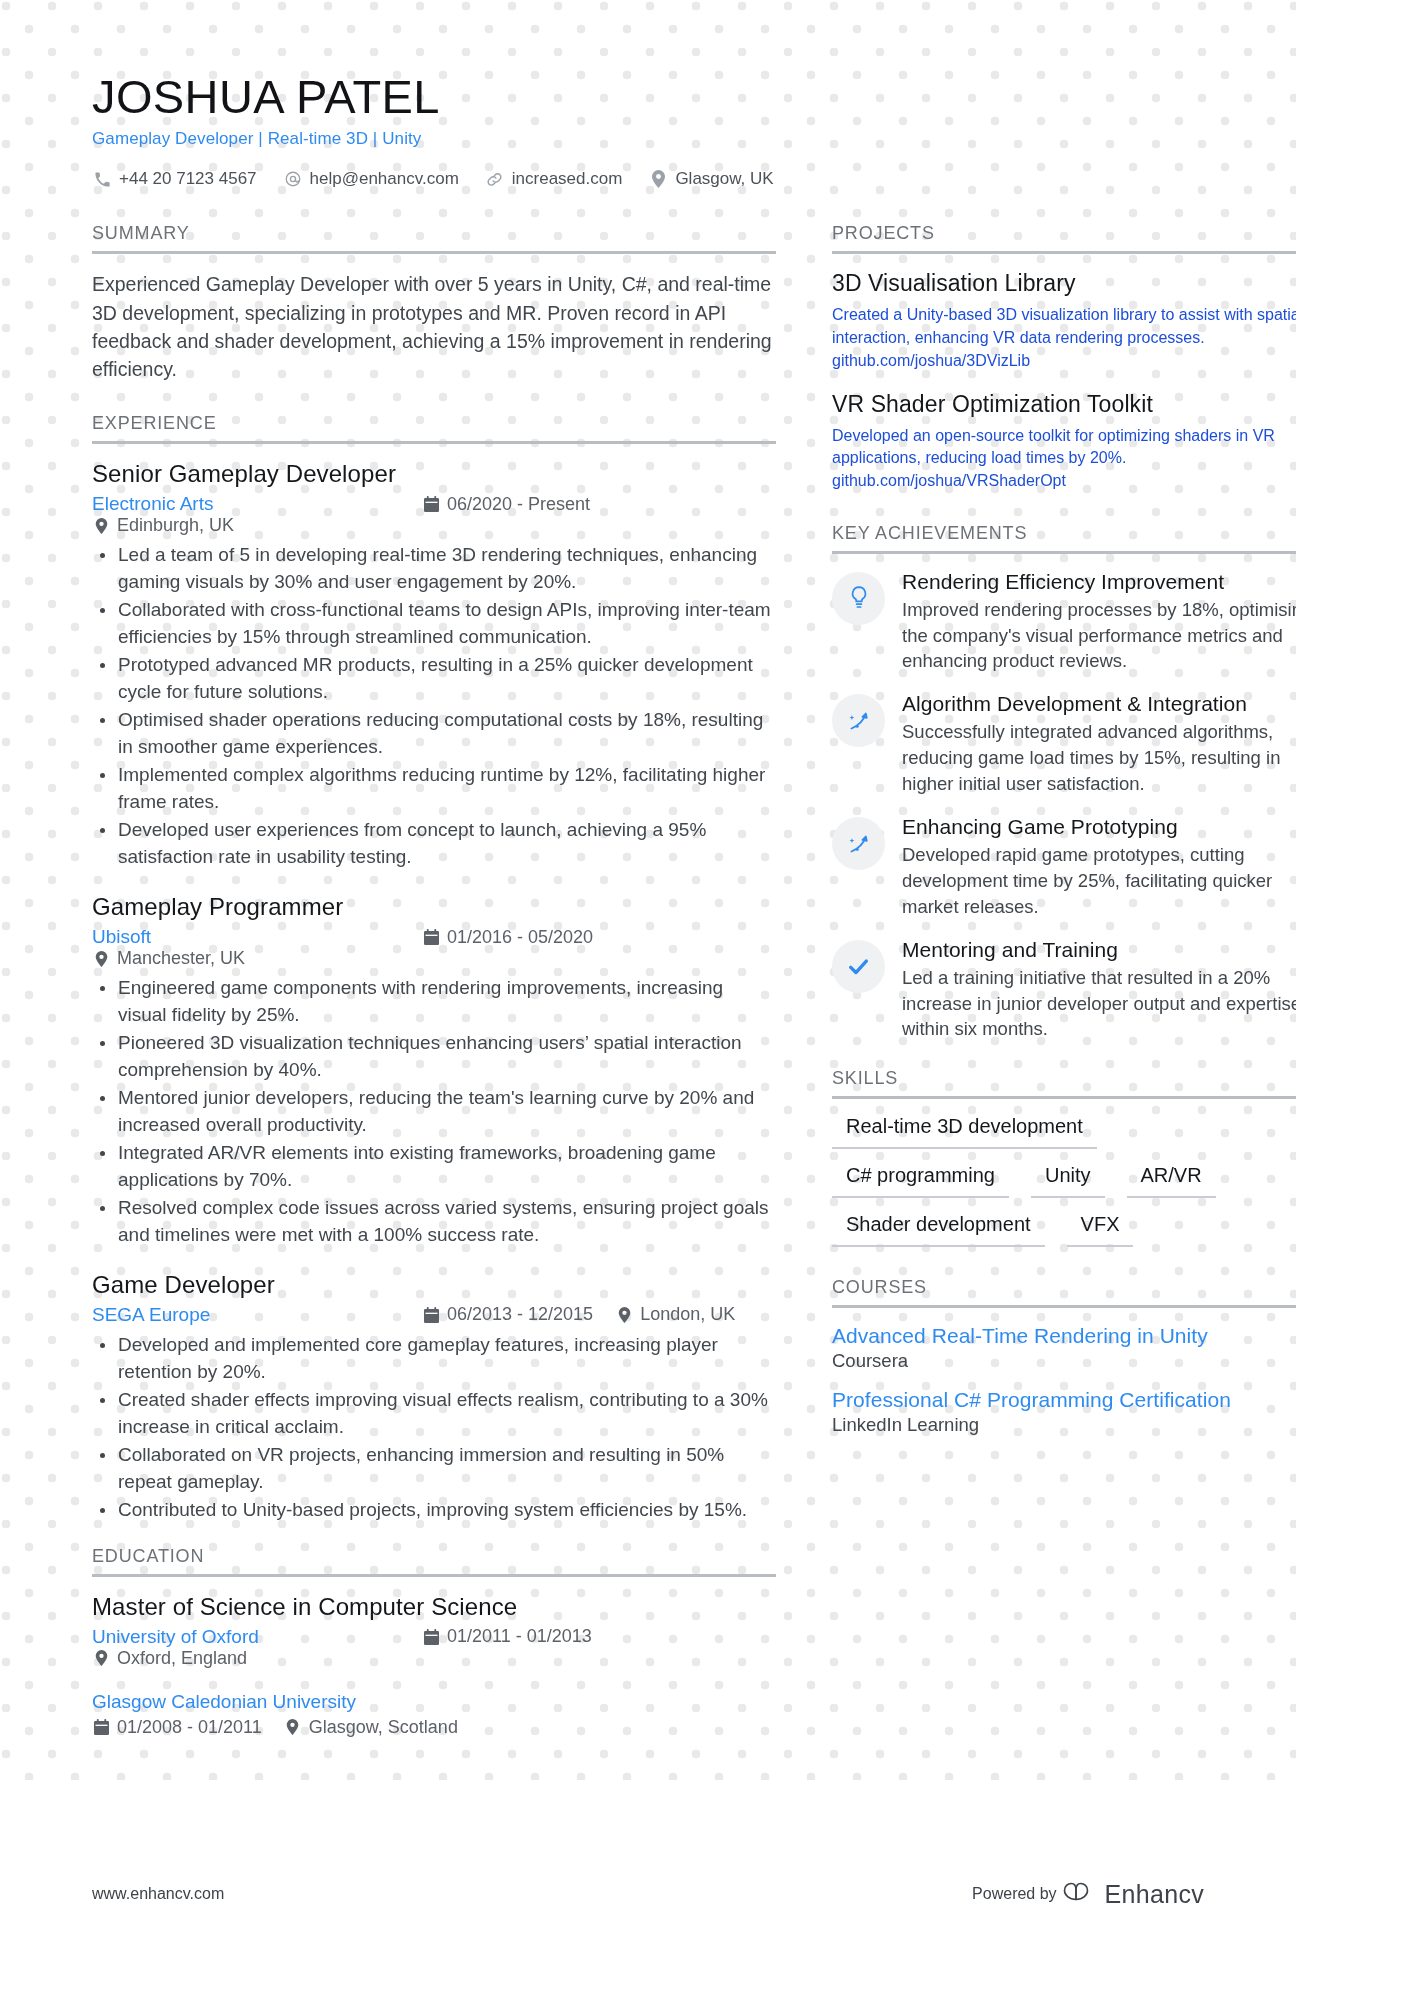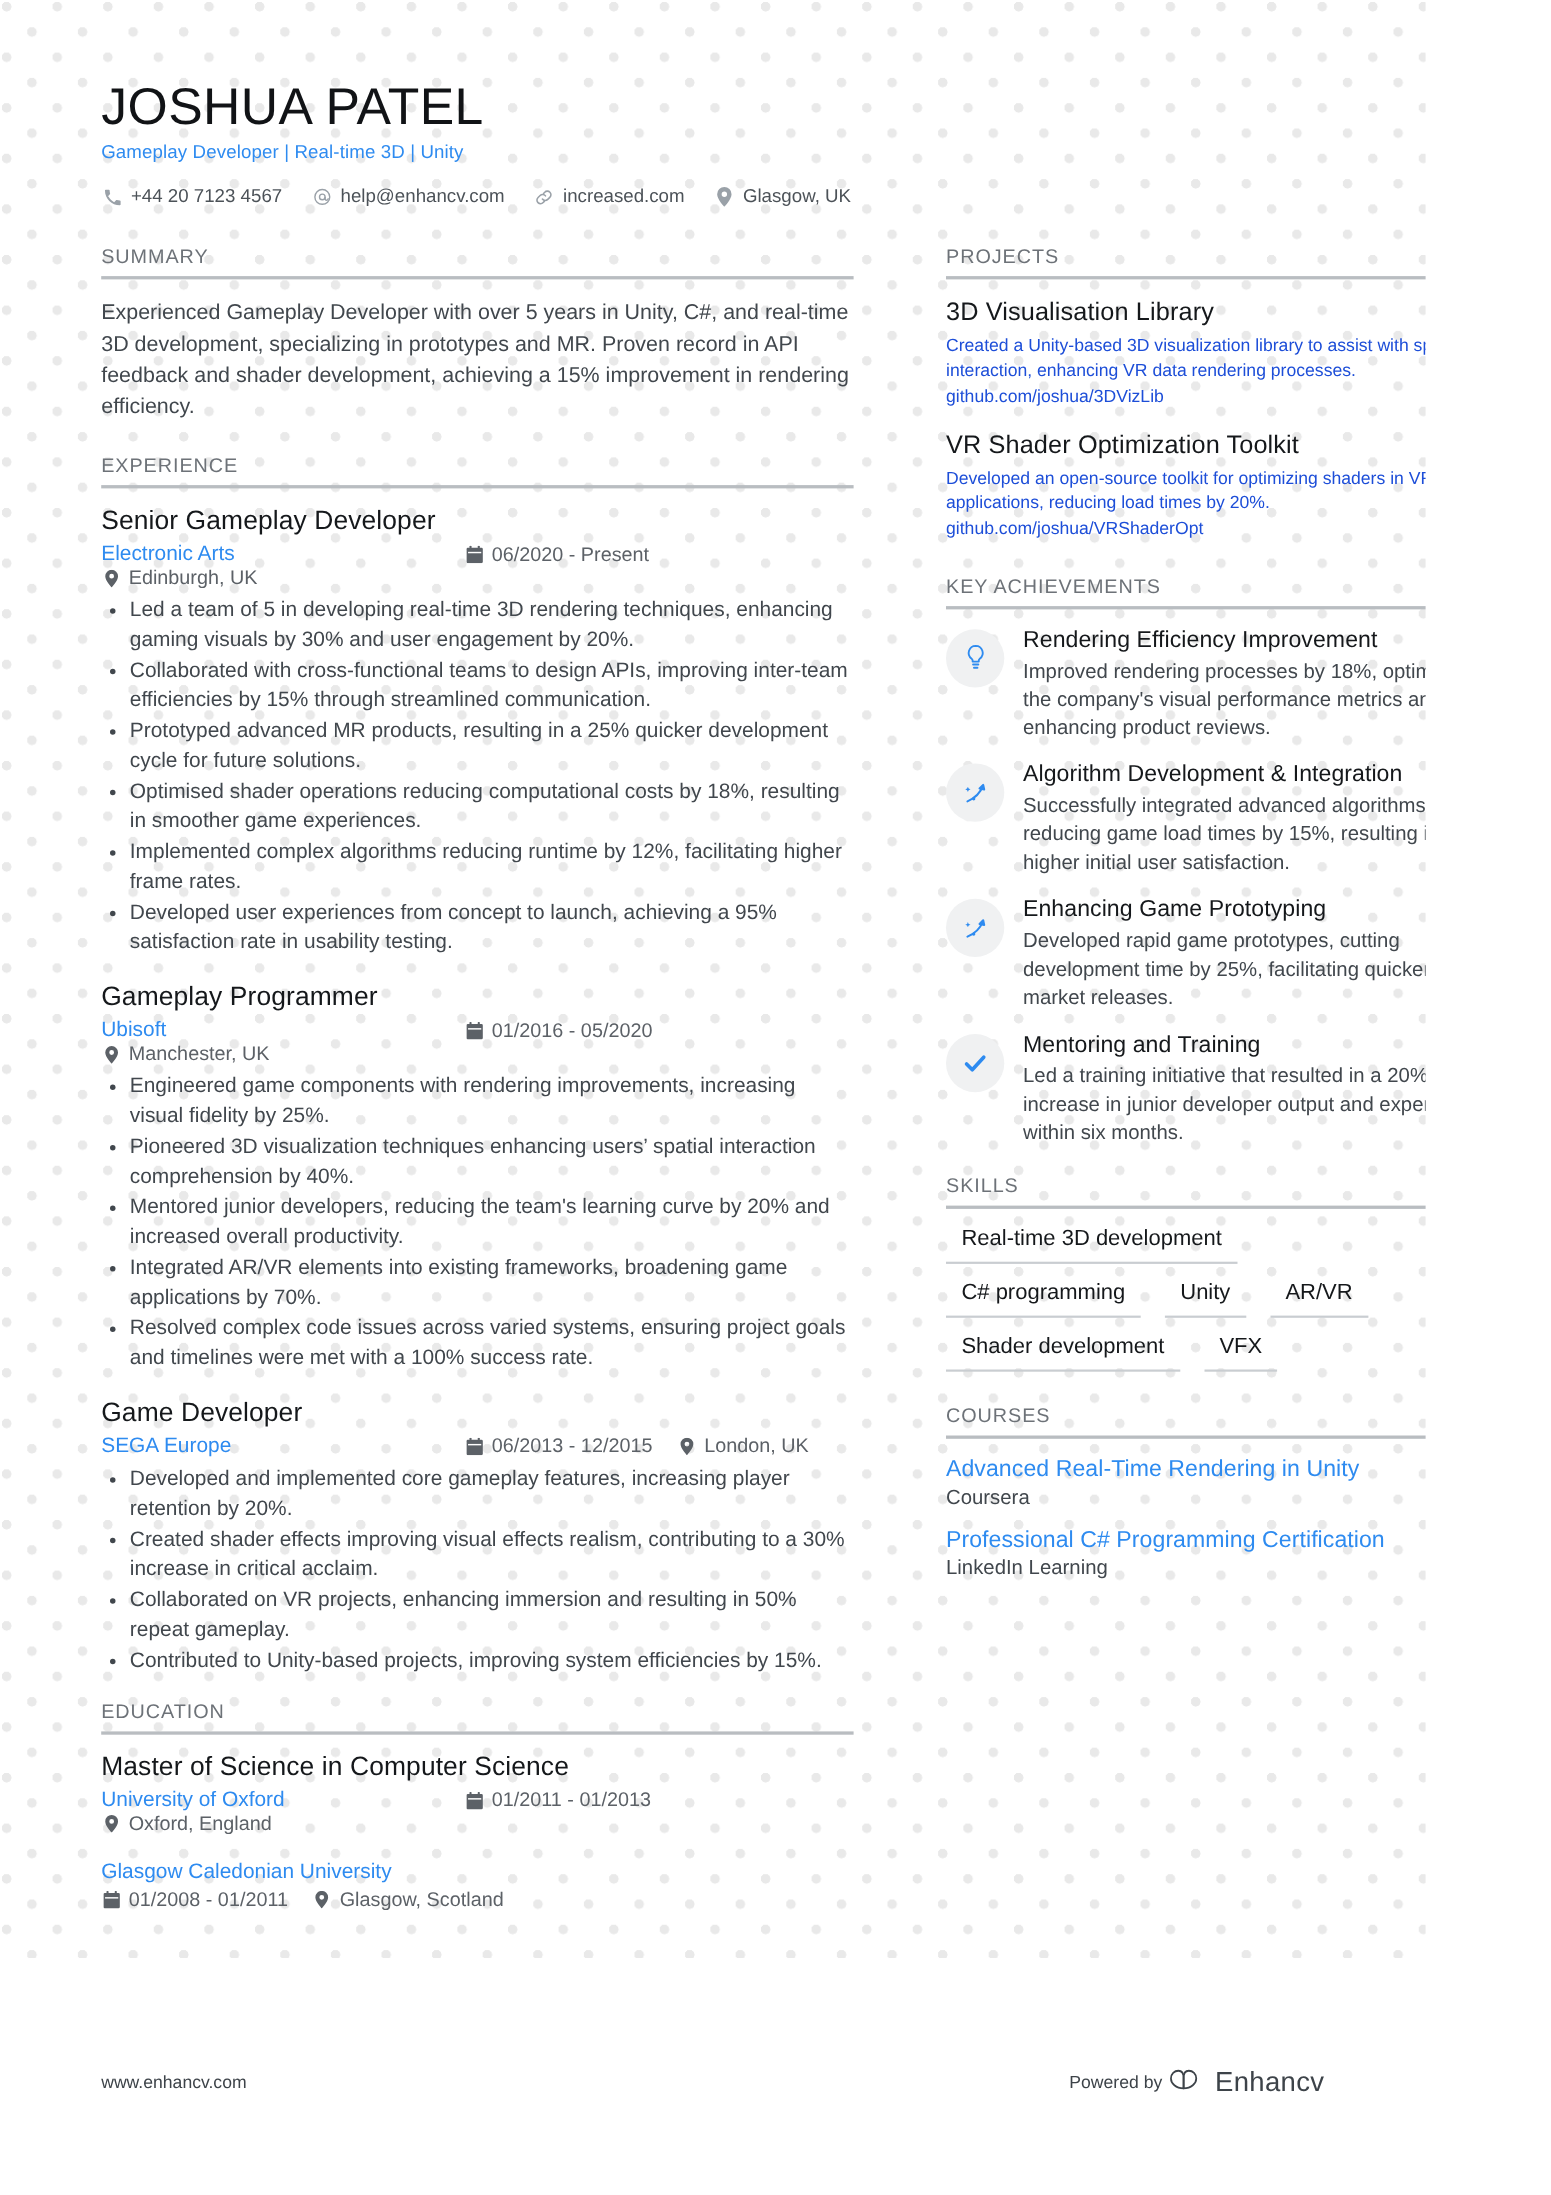--- a/index.html
+++ b/index.html
@@ -83,21 +83,20 @@
     color: #9aa1a8;
     flex: none;
   }
   .contact-item .ci svg { display: block; }
 
   
   .cols {
     display: flex;
     align-items: flex-start;
     margin-top: 34px;
-    gap: 28px;
   }
   .col-left  { width: 740px; flex: none; padding-right: 56px; box-sizing: border-box; }
   .col-right { width: 486px; flex: none; }
 
   
   .sec { margin-bottom: 6px; }
   .sec-title {
     font-size: 18px;
     letter-spacing: 0.85px;
     color: #6d7278;

